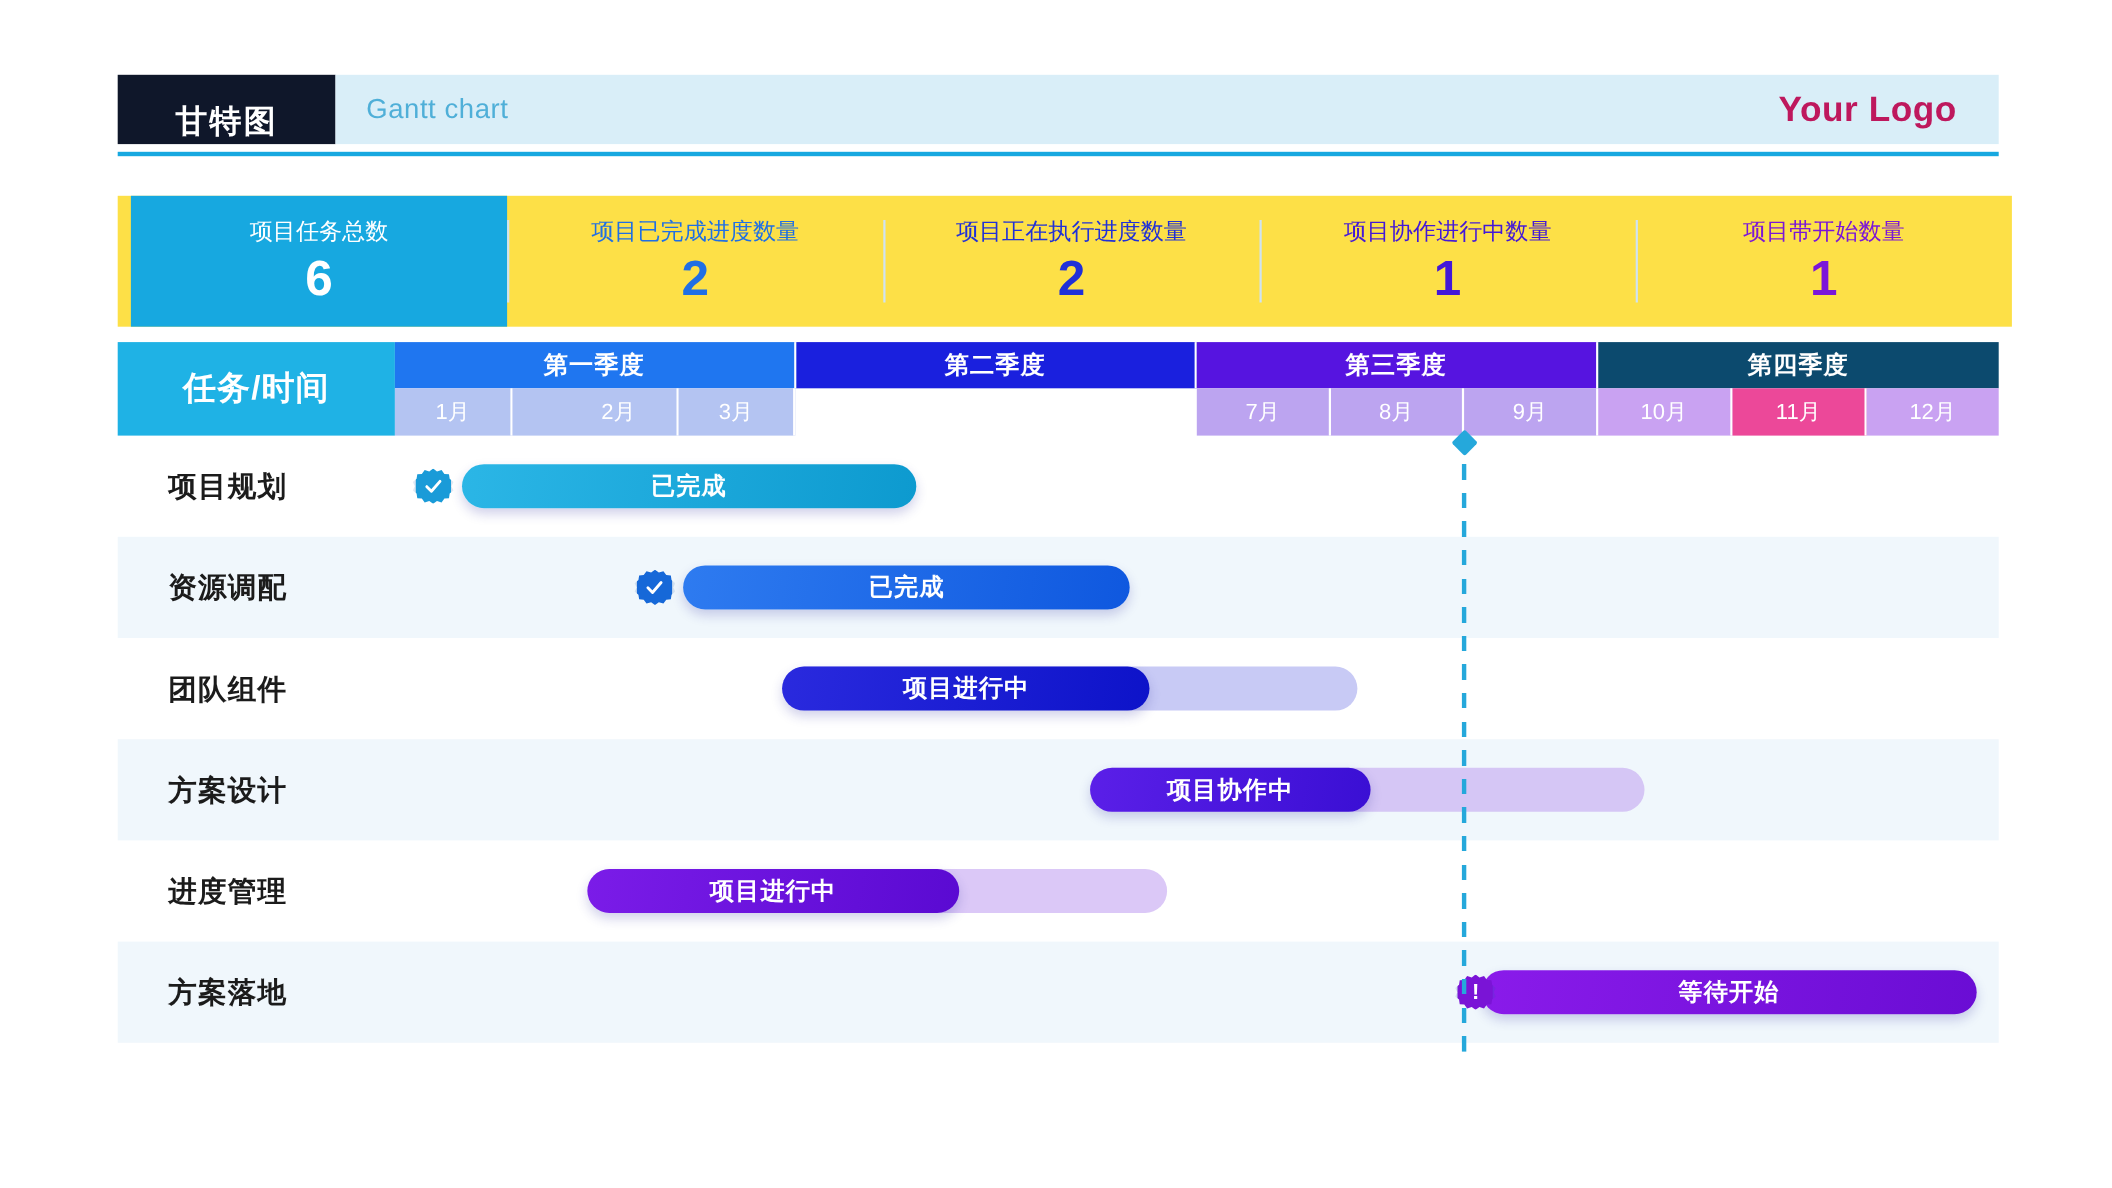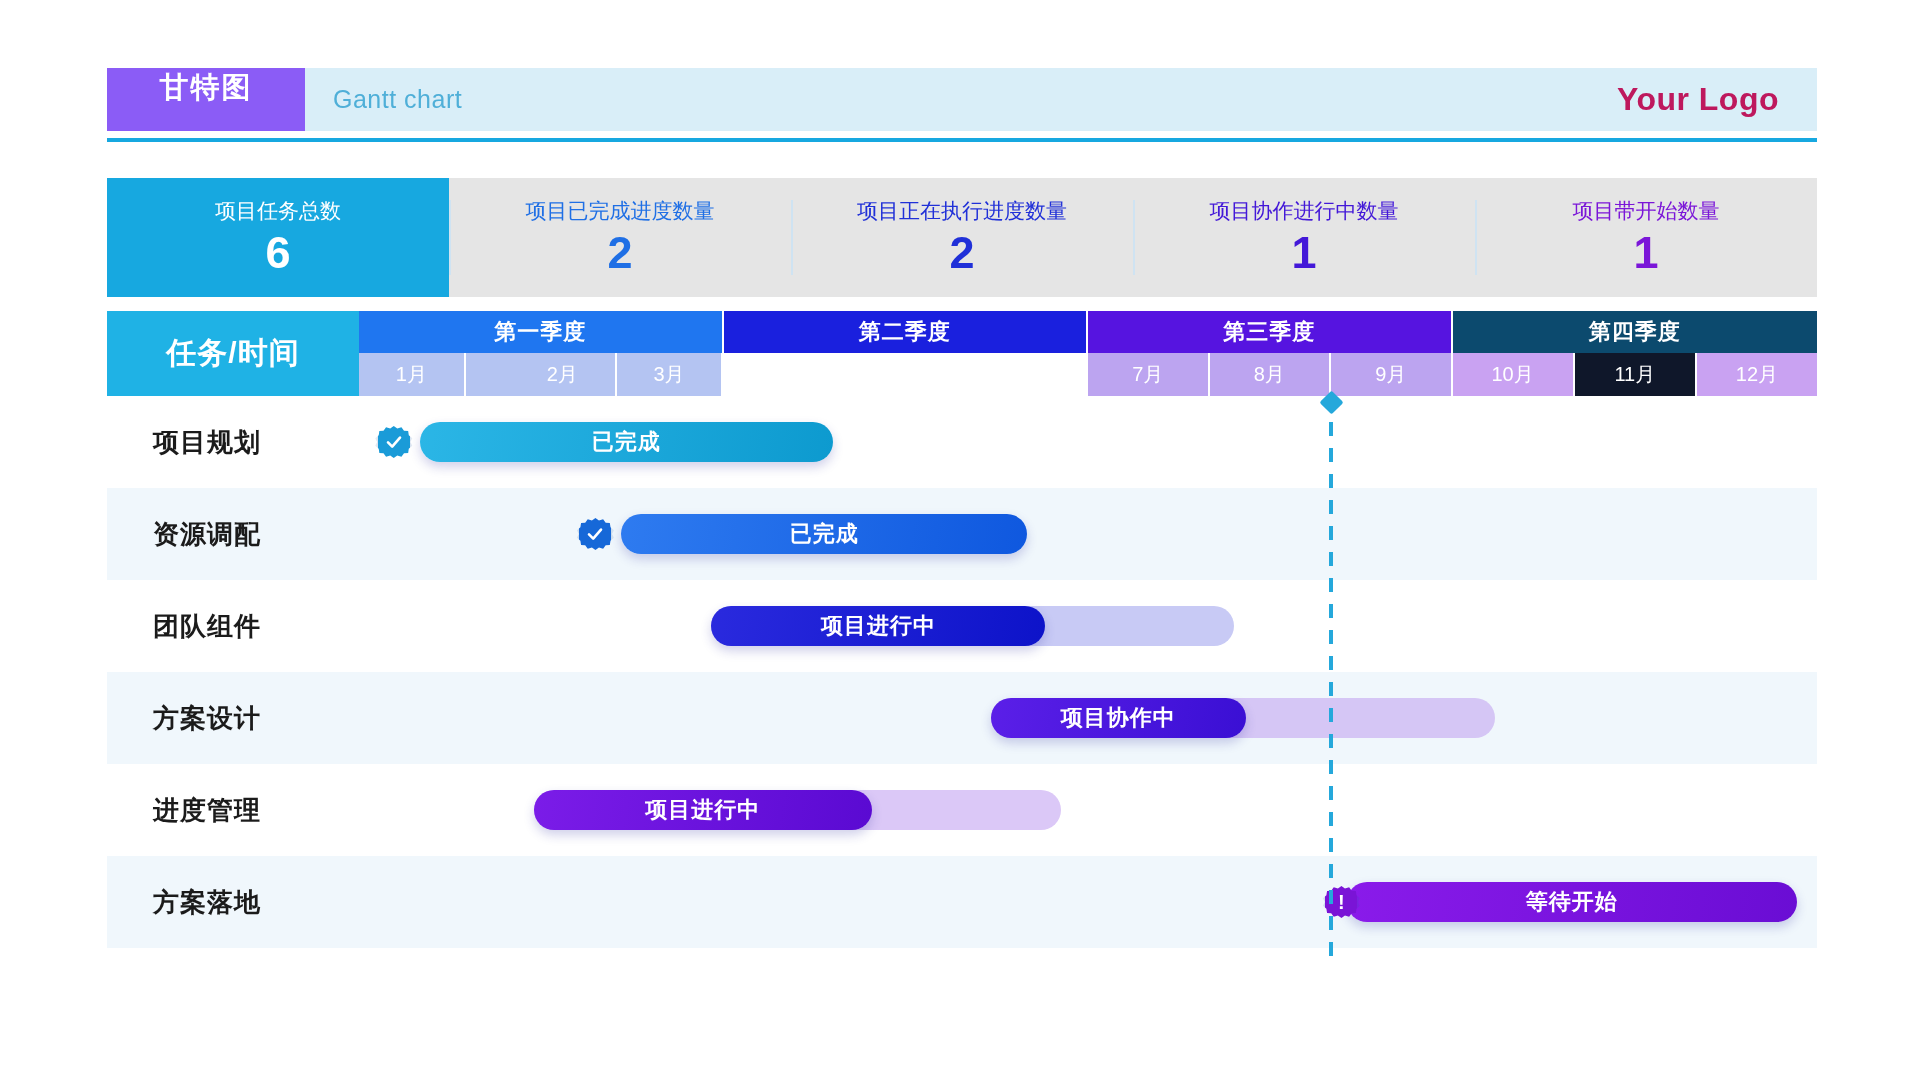--- a/index.html
+++ b/index.html
@@ -8,21 +8,21 @@
     background:#ffffff;
     font-family:"Liberation Sans","DejaVu Sans",sans-serif;
     overflow:hidden;
   }
   #page{position:relative;width:1920px;height:1080px;}
 
   
   #header{position:absolute;left:107px;top:68px;width:1710px;height:63px;}
   #header-tag{
     position:absolute;left:0;top:0;width:198px;height:63px;
-    background:#8b5cf6;display:flex;align-items:flex-start;justify-content:center;
+    background:#0f172a;display:flex;align-items:flex-end;justify-content:center;
   }
   #header-tag span{
     color:#ffffff;font-size:29px;font-weight:bold;letter-spacing:2px;
   }
   #header-bar{
     position:absolute;left:198px;top:0;right:0;height:63px;
     background:#D9EEF8;display:flex;align-items:center;
   }
   #header-sub{
     margin-left:28px;color:#4FAFD8;font-size:25px;letter-spacing:.5px;
@@ -31,21 +31,21 @@
     margin-left:auto;margin-right:38px;color:#be185d;
     font-size:32px;font-weight:bold;letter-spacing:.5px;
   }
   #header-rule{
     position:absolute;left:107px;top:138px;width:1710px;height:4px;background:#17A8E0;
   }
 
   
   #stats{
     position:absolute;left:107px;top:178px;width:1710px;height:119px;
-    background:#e5e5e5;display:flex;
+    background:#fde047;display:flex;padding-left:12px;
   }
   .stat{
     flex:1 1 0;position:relative;
     display:flex;flex-direction:column;align-items:center;justify-content:center;
   }
   .stat.first{background:#17A8E0;flex:0 0 342px;}
   .stat .stat-label{font-size:21px;line-height:1;margin-bottom:9px;}
   .stat .stat-value{font-size:45px;font-weight:bold;line-height:1;}
   .stat.first .stat-label{color:#ffffff;}
   .stat.first .stat-value{color:#ffffff;}
@@ -178,21 +178,21 @@
           <div class="q-months">
             <div class="mcell" style="background: rgb(188, 164, 240);">7月</div>
             <div class="mcell" style="background: rgb(188, 164, 240);">8月</div>
             <div class="mcell" style="background: rgb(188, 164, 240);">9月</div>
           </div>
         </div>
         <div class="qcol">
           <div class="q-title" style="background: #0c4a6e; border-right: none;">第四季度</div>
           <div class="q-months">
             <div class="mcell" style="background: rgb(201, 162, 242);">10月</div>
-            <div class="mcell" style="background: #0f172a;">11月</div>
+            <div class="mcell" style="background: #ec4899;">11月</div>
             <div class="mcell" style="background: rgb(201, 162, 242); border-right: none;">12月</div>
           </div>
         </div>
       </div>
   </div>
 
   <div id="rows">
       <div class="trow">
         <div class="tname">项目规划</div>
         <div class="lane">

